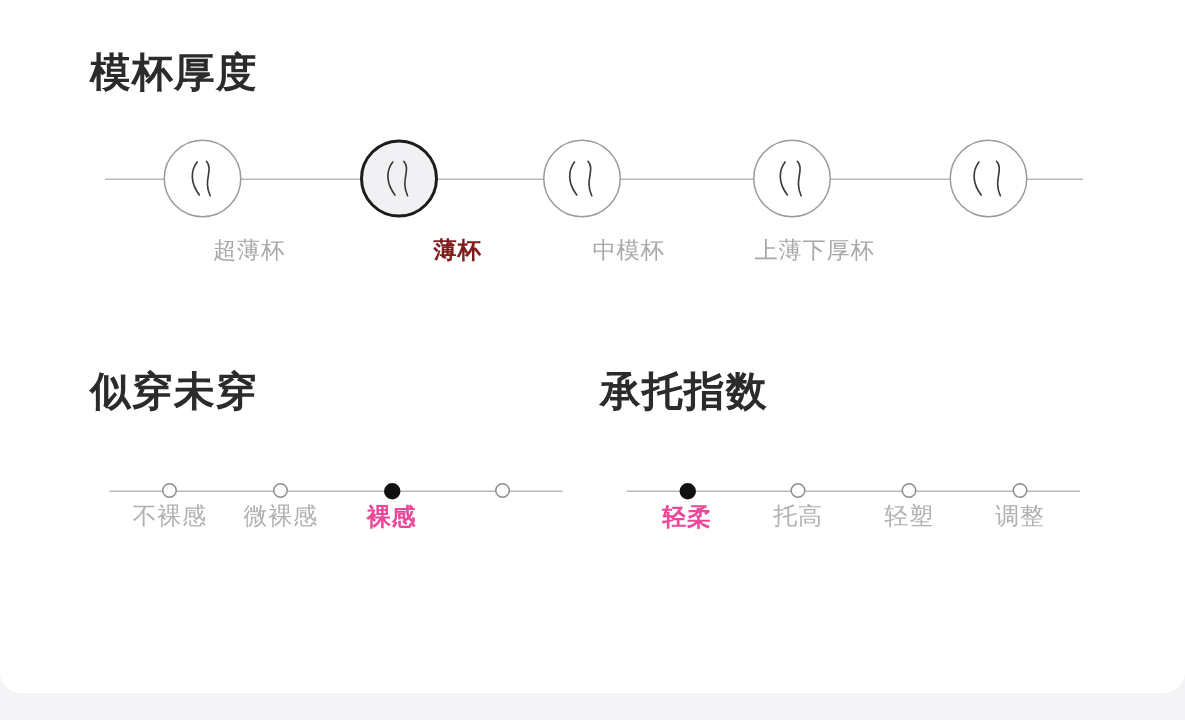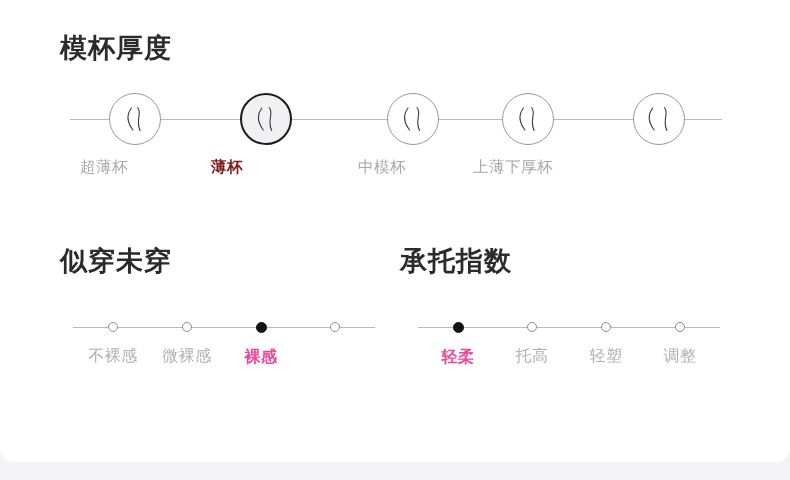--- a/index.html
+++ b/index.html
@@ -42,21 +42,21 @@
     width: 652px;
     height: 1px;
     background: #b9b9b9;
   }
 
   .thick-item {
     position: absolute;
     top: 93px;
     width: 110px;
     margin-left: -55px;
-    text-align: left;
+    text-align: right;
   }
   .thick-circle {
     width: 52px;
     height: 52px;
     margin: 0 auto;
     border-radius: 50%;
     border: 1px solid #9a9a9a;
     background: #ffffff;
     box-sizing: border-box;
     display: flex;
@@ -116,21 +116,21 @@
     position: relative;
     z-index: 2;
   }
   .slider-stop.selected .slider-dot {
     background: #111111;
     border-color: #111111;
     width: 11px;
     height: 11px;
   }
   .slider-label {
-    margin-top: 14px;
+    margin-top: 2px;
     font-size: 16px;
     color: #b0b0b0;
     letter-spacing: 0.5px;
     white-space: nowrap;
   }
   .slider-stop.selected .slider-label {
     color: #ec4899;
     font-weight: 600;
   }
 </style>
@@ -155,21 +155,21 @@
       </div>
       <div class="thick-item selected" style="left: 266px;">
         <div class="thick-circle">
           <svg width="28" height="28" viewBox="0 0 28 28" aria-hidden="true">
             <path d="M 9.8 3 C 5.300000000000001 9, 5.300000000000001 17, 11.3 25" fill="none" stroke="#3a3a3a" stroke-width="1.1" stroke-linecap="round"></path>
             <path d="M 17.2 2.5 C 22.2 8, 14.7 15, 19.7 25.5" fill="none" stroke="#3a3a3a" stroke-width="1.1" stroke-linecap="round"></path>
           </svg>
         </div>
         <div class="thick-label">薄杯</div>
       </div>
-      <div class="thick-item" style="left: 413px;">
+      <div class="thick-item" style="left: 388px;">
         <div class="thick-circle">
           <svg width="28" height="28" viewBox="0 0 28 28" aria-hidden="true">
             <path d="M 9 3 C 4.5 9, 4.5 17, 10.5 25" fill="none" stroke="#3a3a3a" stroke-width="1.1" stroke-linecap="round"></path>
             <path d="M 18 2.5 C 23 8, 15.5 15, 20.5 25.5" fill="none" stroke="#3a3a3a" stroke-width="1.1" stroke-linecap="round"></path>
           </svg>
         </div>
         <div class="thick-label">中模杯</div>
       </div>
       <div class="thick-item" style="left: 528px;">
         <div class="thick-circle">

